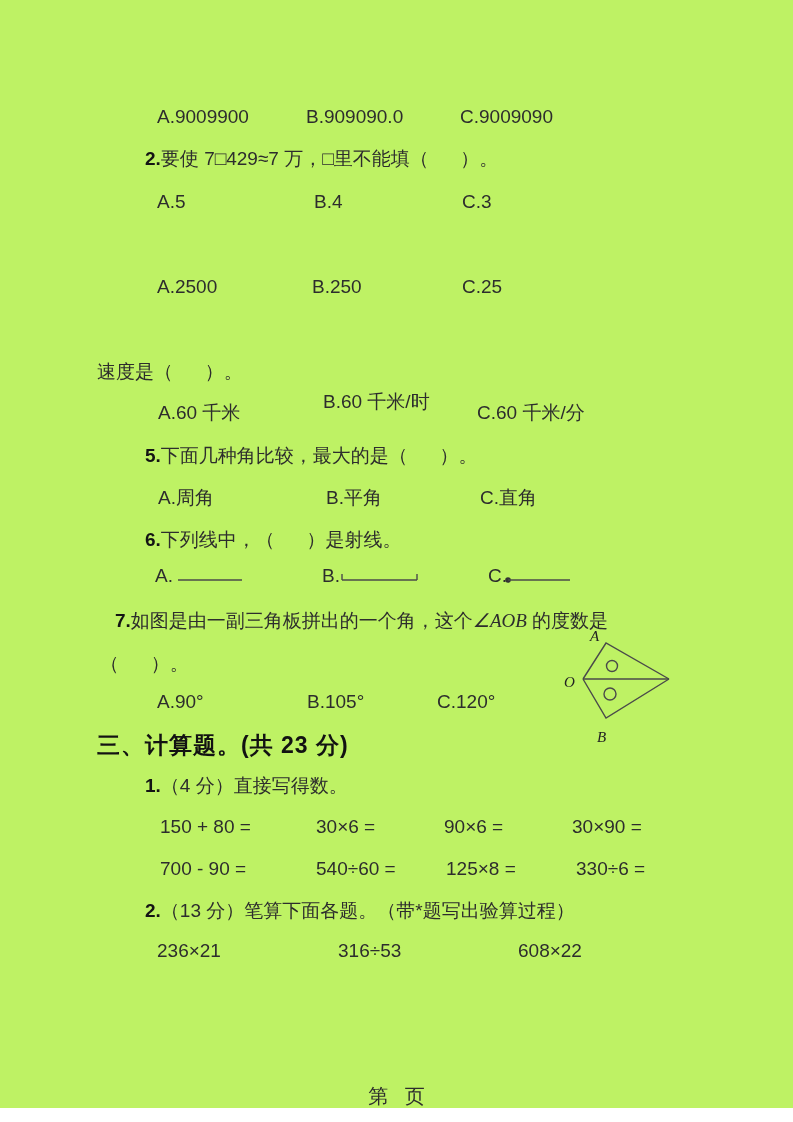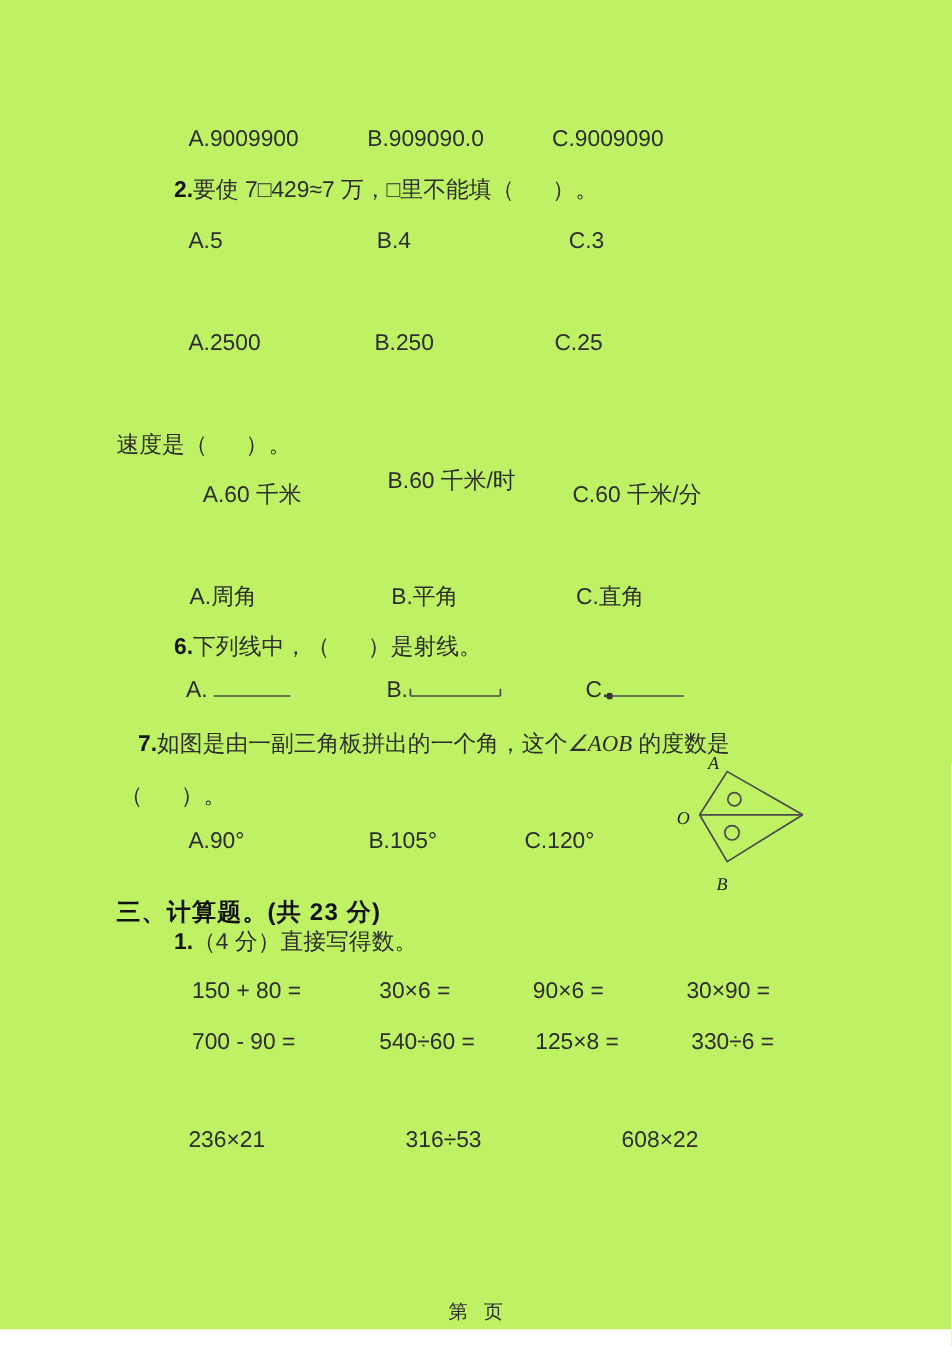--- a/index.html
+++ b/index.html
@@ -9,51 +9,52 @@
     height: 1108px;
     background: #bef264;
     font-family: "Liberation Sans", sans-serif;
     font-size: 19px;
     color: #2d2d2d;
     overflow: hidden;
     text-decoration: underline;
   }
   .abs { position: absolute; white-space: nowrap; line-height: 26px; }
   .num { font-weight: 700; color: #141414; }
-  .heading { font-size: 20px; font-weight: 700; color: #121212; letter-spacing: 1px; margin-top: 16px; }
+  .heading { font-size: 23px; font-weight: 700; color: #121212; letter-spacing: 1px; }
   .angle { font-family: "Liberation Serif", serif; font-style: italic; }
   .figlabel { font-family: "Liberation Serif", serif; font-style: italic; font-size: 15px; fill: #222; }
   .footer-row { position: absolute; left: 0; top: 1083px; width: 100%; text-align: center;
-                font-size: 16px; color: #2d2d2d; }
+                font-size: 20px; color: #2d2d2d; }
   svg { display: block; }
   .stroke { stroke: #4a4a4a; stroke-width: 1.4; fill: none; }
 </style>
 </head>
 <body>
 
 <div class="page">
 
   <span class="abs" style="left:157px; top:104px">A.9009900</span>
   <span class="abs" style="left:306px; top:104px">B.909090.0</span>
   <span class="abs" style="left:460px; top:104px">C.9009090</span>
 
   <div class="abs" style="left:145px; top:146px"><span class="num">2.</span><span>要使 7□429≈7 万，□里不能填（&nbsp;&nbsp;&nbsp;&nbsp;&nbsp;&nbsp;）。</span></div>
   <span class="abs" style="left:157px; top:189px">A.5</span>
   <span class="abs" style="left:314px; top:189px">B.4</span>
-  <span class="abs" style="left:474px; top:189px">C.3</span>
+  <span class="abs" style="left:462px; top:189px">C.3</span>
 
   <span class="abs" style="left:157px; top:274px">A.2500</span>
   <span class="abs" style="left:312px; top:274px">B.250</span>
   <span class="abs" style="left:462px; top:274px">C.25</span>
 
   <div class="abs" style="left:97px; top:359px"><span>速度是（&nbsp;&nbsp;&nbsp;&nbsp;&nbsp;&nbsp;）。</span></div>
-  <span class="abs" style="left:169px; top:400px">A.60 千米</span>
+  <span class="abs" style="left:158px; top:400px">A.60 千米</span>
   <span class="abs" style="left:323px; top:389px">B.60 千米/时</span>
   <span class="abs" style="left:477px; top:400px">C.60 千米/分</span>
 
+  <div class="abs" style="left:145px; top:443px"><span class="num">5.</span><span>下面几种角比较，最大的是（&nbsp;&nbsp;&nbsp;&nbsp;&nbsp;&nbsp;）。</span></div>
   <span class="abs" style="left:158px; top:485px">A.周角</span>
   <span class="abs" style="left:326px; top:485px">B.平角</span>
   <span class="abs" style="left:480px; top:485px">C.直角</span>
 
   <div class="abs" style="left:145px; top:527px"><span class="num">6.</span><span>下列线中，（&nbsp;&nbsp;&nbsp;&nbsp;&nbsp;&nbsp;）是射线。</span></div>
   <span class="abs" style="left:155px; top:563px">A.</span>
   <svg class="abs" style="left:176px; top:560px" width="68" height="26">
     <line class="stroke" x1="2" y1="20" x2="66" y2="20"></line>
   </svg>
   <span class="abs" style="left:322px; top:563px">B.</span>
@@ -92,20 +93,21 @@
   <span class="abs" style="left:160px; top:814px">150 + 80 =</span>
   <span class="abs" style="left:316px; top:814px">30×6 =</span>
   <span class="abs" style="left:444px; top:814px">90×6 =</span>
   <span class="abs" style="left:572px; top:814px">30×90 =</span>
 
   <span class="abs" style="left:160px; top:856px">700 - 90 =</span>
   <span class="abs" style="left:316px; top:856px">540÷60 =</span>
   <span class="abs" style="left:446px; top:856px">125×8 =</span>
   <span class="abs" style="left:576px; top:856px">330÷6 =</span>
 
+  <div class="abs" style="left:145px; top:898px"><span class="num">2.</span><span>（13 分）笔算下面各题。（带*题写出验算过程）</span></div>
 
   <span class="abs" style="left:157px; top:938px">236×21</span>
   <span class="abs" style="left:338px; top:938px">316÷53</span>
   <span class="abs" style="left:518px; top:938px">608×22</span>
 
   <div class="footer-row">第&nbsp;&nbsp;&nbsp;页</div>
 
 </div>
 
 </body></html>

